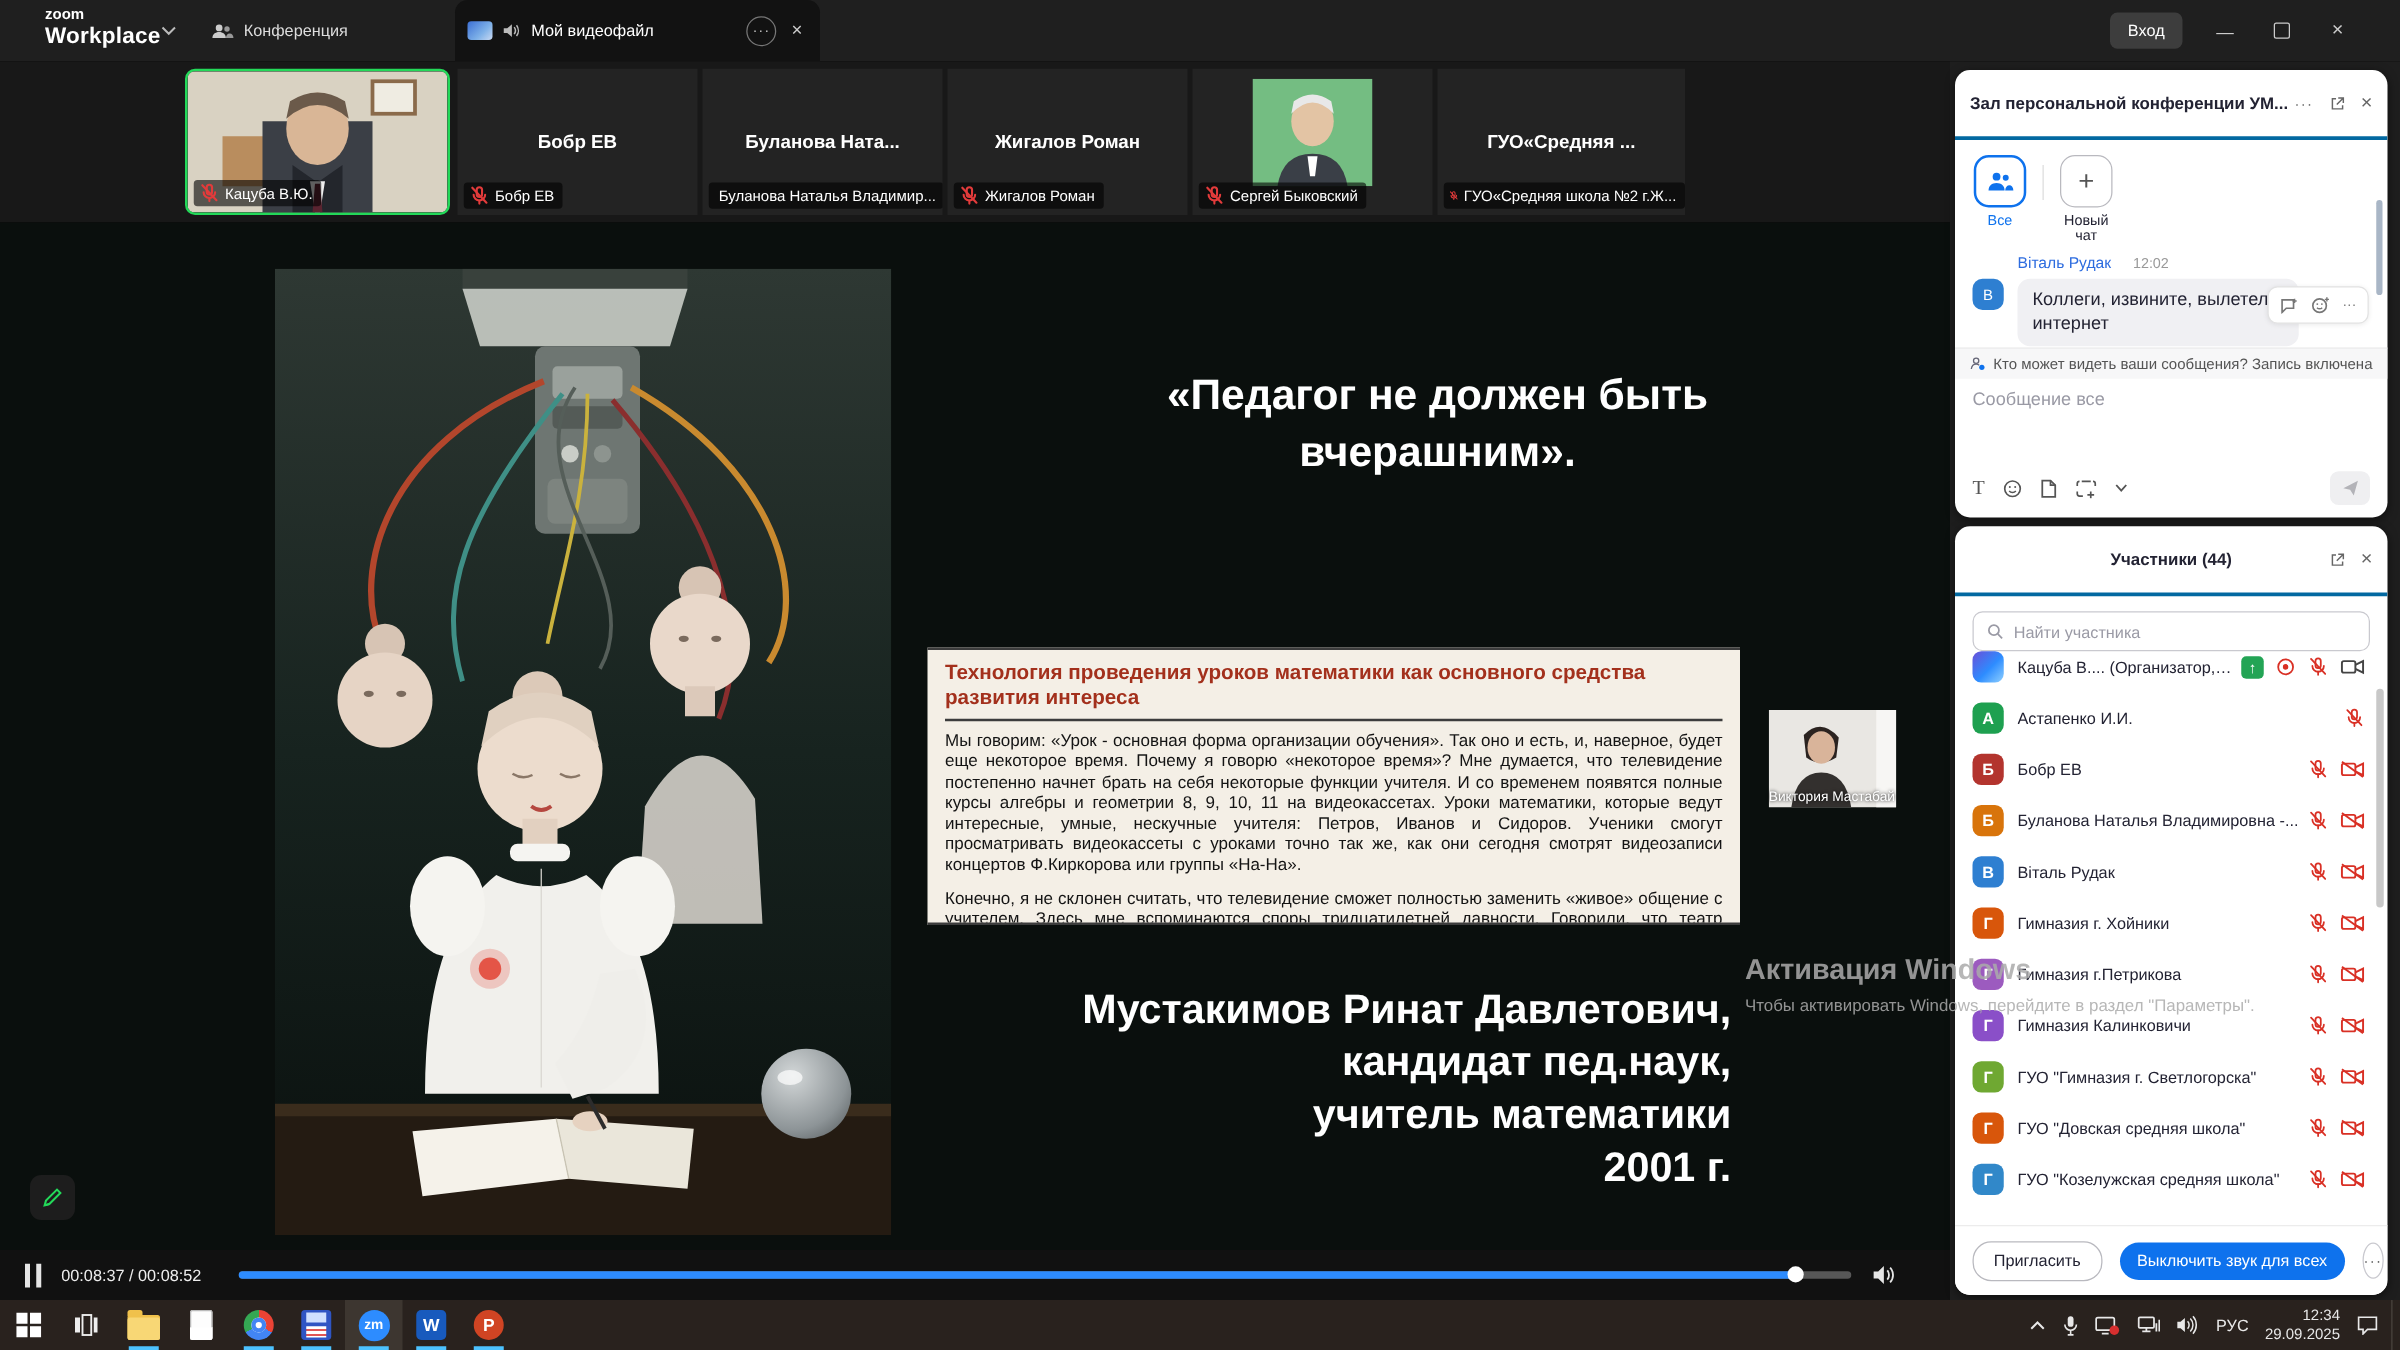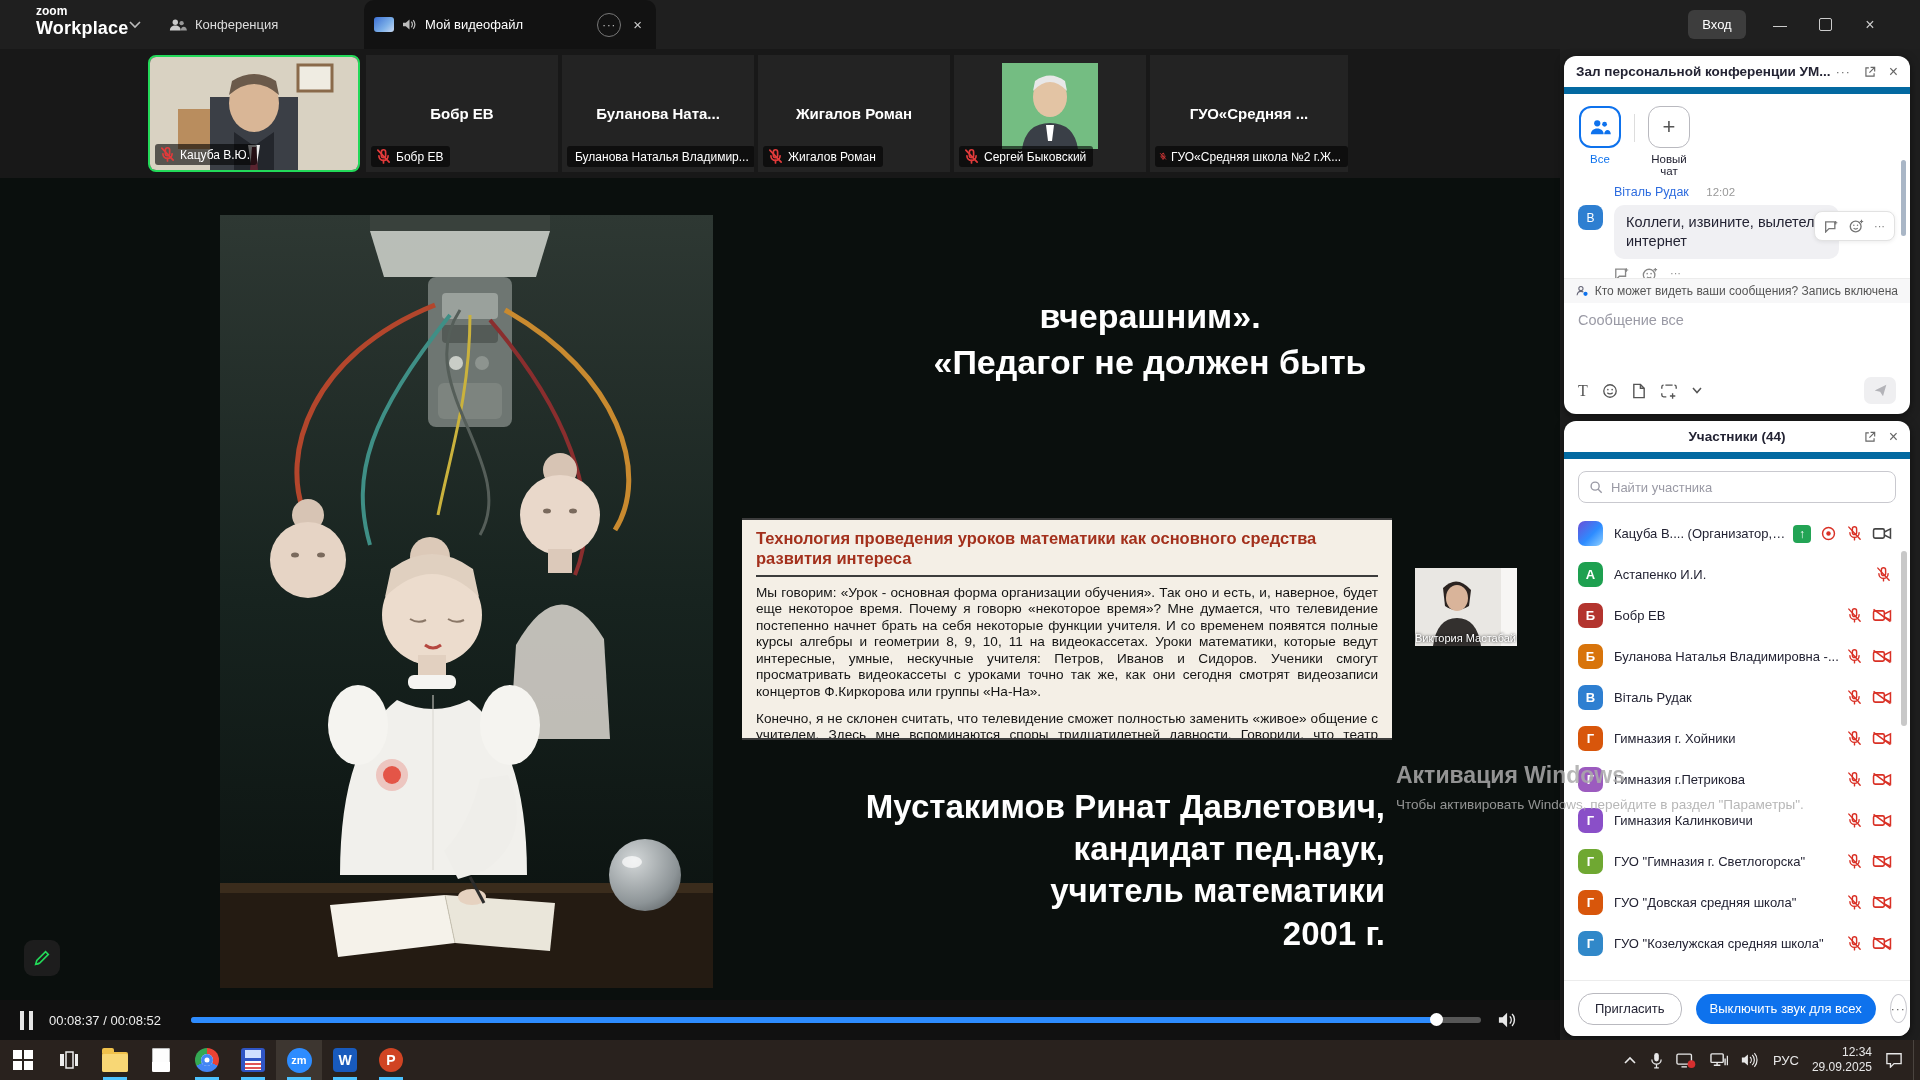--- a/index.html
+++ b/index.html
@@ -66,21 +66,21 @@
   #prog-fill{position:absolute;left:0;top:0;height:6px;border-radius:3px;background:#2d8cff;}
   #prog-dot{position:absolute;top:-4px;width:13px;height:13px;border-radius:50%;background:#fff;}
   #vol-icon{margin-left:16px;}
 
   
   #rightbg{left:1560px;top:49px;width:360px;height:991px;background:#1e1e1e;}
   .panel{position:absolute;left:4px;width:346px;background:#fff;border-radius:12px;overflow:hidden;
      box-shadow:0 2px 8px rgba(0,0,0,.5);}
   #chat-panel{top:7px;height:358px;}
   #part-panel{top:372px;height:615px;}
-  .phead{height:38px;border-bottom:7px solid #0369a1;display:flex;align-items:center;padding:0 12px;box-sizing:border-box;}
+  .phead{height:56px;border-bottom:3px solid #0369a1;display:flex;align-items:center;padding:0 12px;box-sizing:border-box;}
   .phead .ttl{font-size:13.5px;font-weight:bold;color:#232333;white-space:nowrap;overflow:hidden;}
   .hicons{margin-left:auto;display:flex;align-items:center;gap:12px;color:#666;}
   .hicons .dots{font-size:12px;letter-spacing:1px;}
   .hicons .x{font-size:16px;}
   #chat-filters{display:flex;align-items:flex-start;gap:0;padding:12px 14px 6px 14px;}
   .fbtn{width:44px;text-align:center;}
   .fbtn .bx{width:42px;height:42px;border-radius:12px;box-sizing:border-box;display:flex;align-items:center;justify-content:center;margin:0 auto;}
   #fbtn-all .bx{border:2px solid #0e72ed;}
   #fbtn-new .bx{border:1px solid #b9b9bf;color:#555;font-size:22px;}
   .fbtn .lb{font-size:11.5px;margin-top:5px;color:#232333;}
@@ -374,22 +374,22 @@
     <polygon points="110,690 225,680 235,728 118,742" fill="#f5f2ea"></polygon>
     <polygon points="225,680 335,688 330,736 235,728" fill="#eae6da"></polygon>
     <line x1="225" y1="680" x2="235" y2="728" stroke="#c9c4b4"></line>
     <ellipse cx="252" cy="682" rx="14" ry="8" fill="#e6d2c0"></ellipse>
     <line x1="250" y1="662" x2="264" y2="688" stroke="#2c2c2c" stroke-width="3"></line>
     <circle cx="425" cy="660" r="36" fill="url(#sph)"></circle>
     <ellipse cx="412" cy="647" rx="10" ry="6" fill="#fff" opacity=".7"></ellipse>
   </svg>
 
   <div id="quote" class="abs">
+    <div>«Педагог не должен быть</div>
     <div>вчерашним».</div>
-    <div>«Педагог не должен быть</div>
   </div>
 
   <div id="text-panel" class="abs">
     <h2>Технология проведения уроков математики как основного средства развития интереса</h2>
     <div class="rule"></div>
     <p>Мы говорим: «Урок - основная форма организации обучения». Так оно и есть, и, наверное, будет еще некоторое время. Почему я говорю «некоторое время»? Мне думается, что телевидение постепенно начнет брать на себя некоторые функции учителя. И со временем появятся полные курсы алгебры и геометрии 8, 9, 10, 11 на видеокассетах. Уроки математики, которые ведут интересные, умные, нескучные учителя: Петров, Иванов и Сидоров. Ученики смогут просматривать видеокассеты с уроками точно так же, как они сегодня смотрят видеозаписи концертов Ф.Киркорова или группы «На-На».</p>
     <p>Конечно, я не склонен считать, что телевидение сможет полностью заменить «живое» общение с учителем. Здесь мне вспоминаются споры тридцатилетней давности. Говорили, что театр «умрет», его заменят кино и телевидение.</p>
 
   </div>
 

